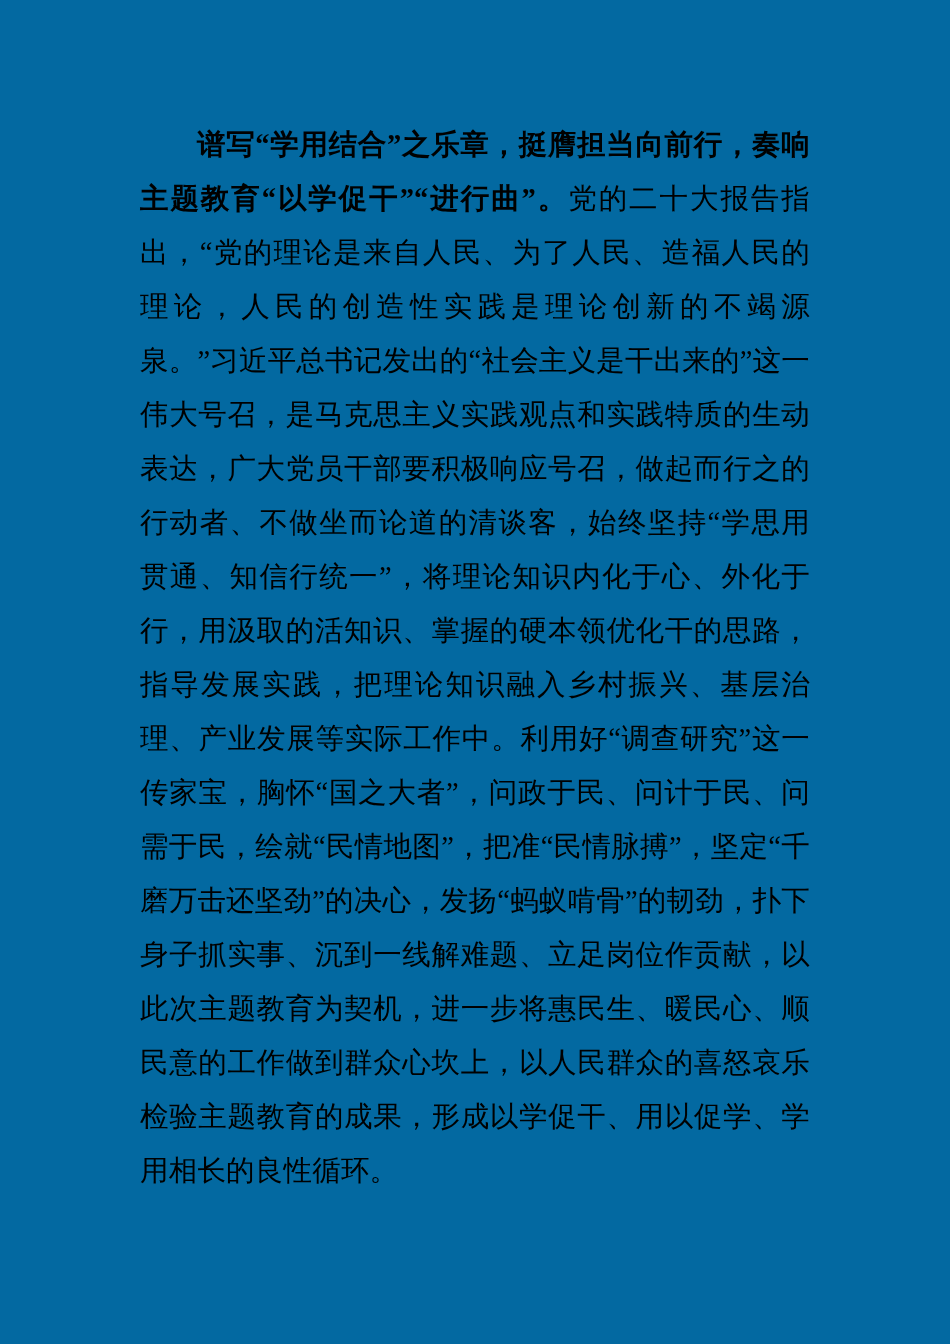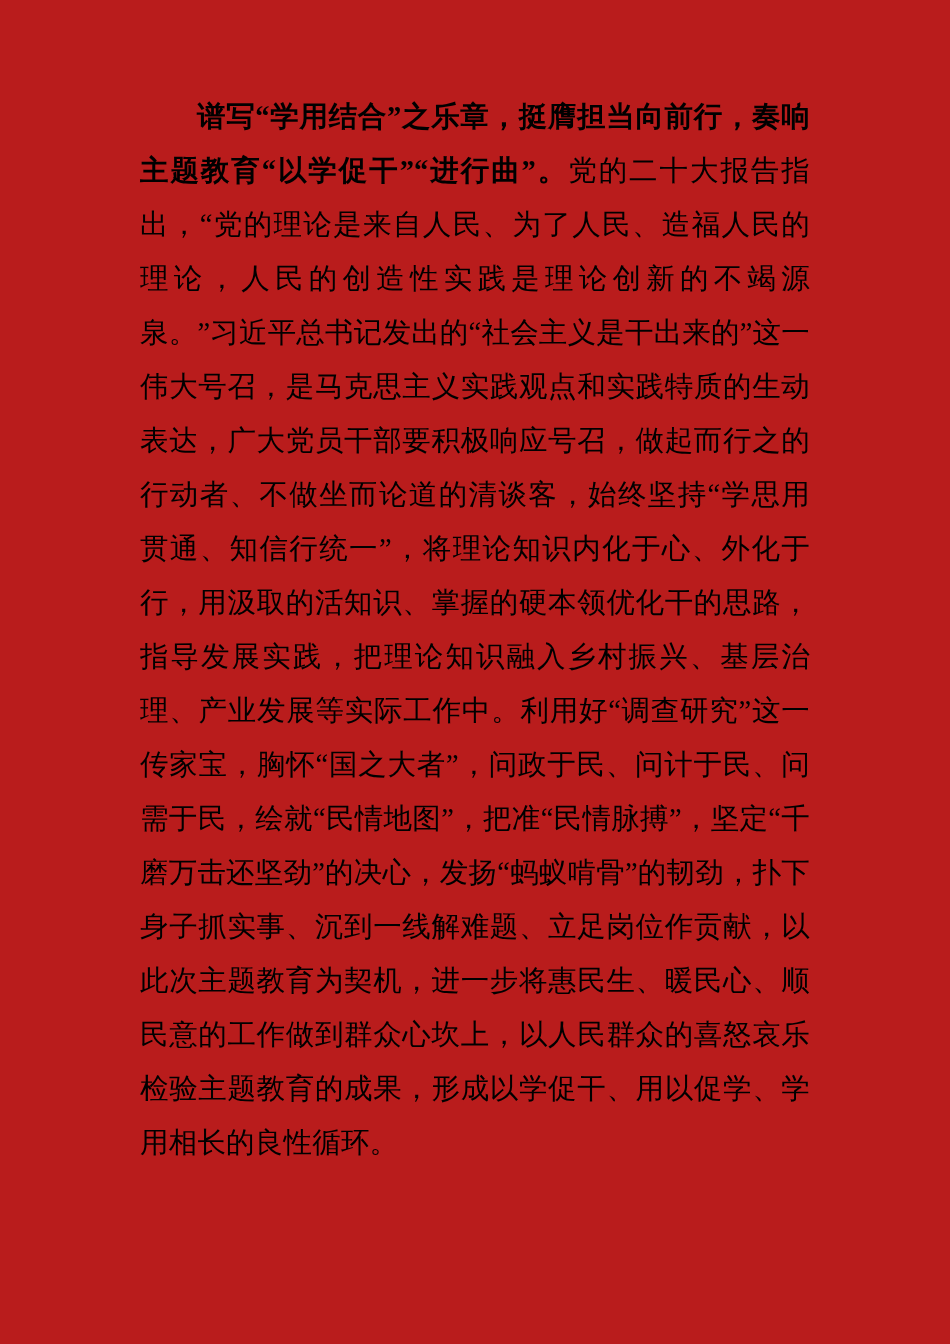--- a/index.html
+++ b/index.html
@@ -11,23 +11,23 @@
     width: 950px;
     height: 1344px;
     font-family: "Liberation Serif", "DejaVu Serif", serif;
     color: #000000;
     overflow: hidden;
   }
   .page {
     position: relative;
     width: 950px;
     height: 1344px;
-    background: #b91c1c;
+    background: #0369a1;
     box-sizing: border-box;
-    padding: 90px 140px 60px 140px;
+    padding: 118px 140px 60px 140px;
   }
   .doc-body {
     font-size: 28.5px;
     line-height: 54px;
     text-align: justify;
     text-justify: inter-ideograph;
     letter-spacing: 0.2px;
     word-break: break-all;
   }
   .para {

